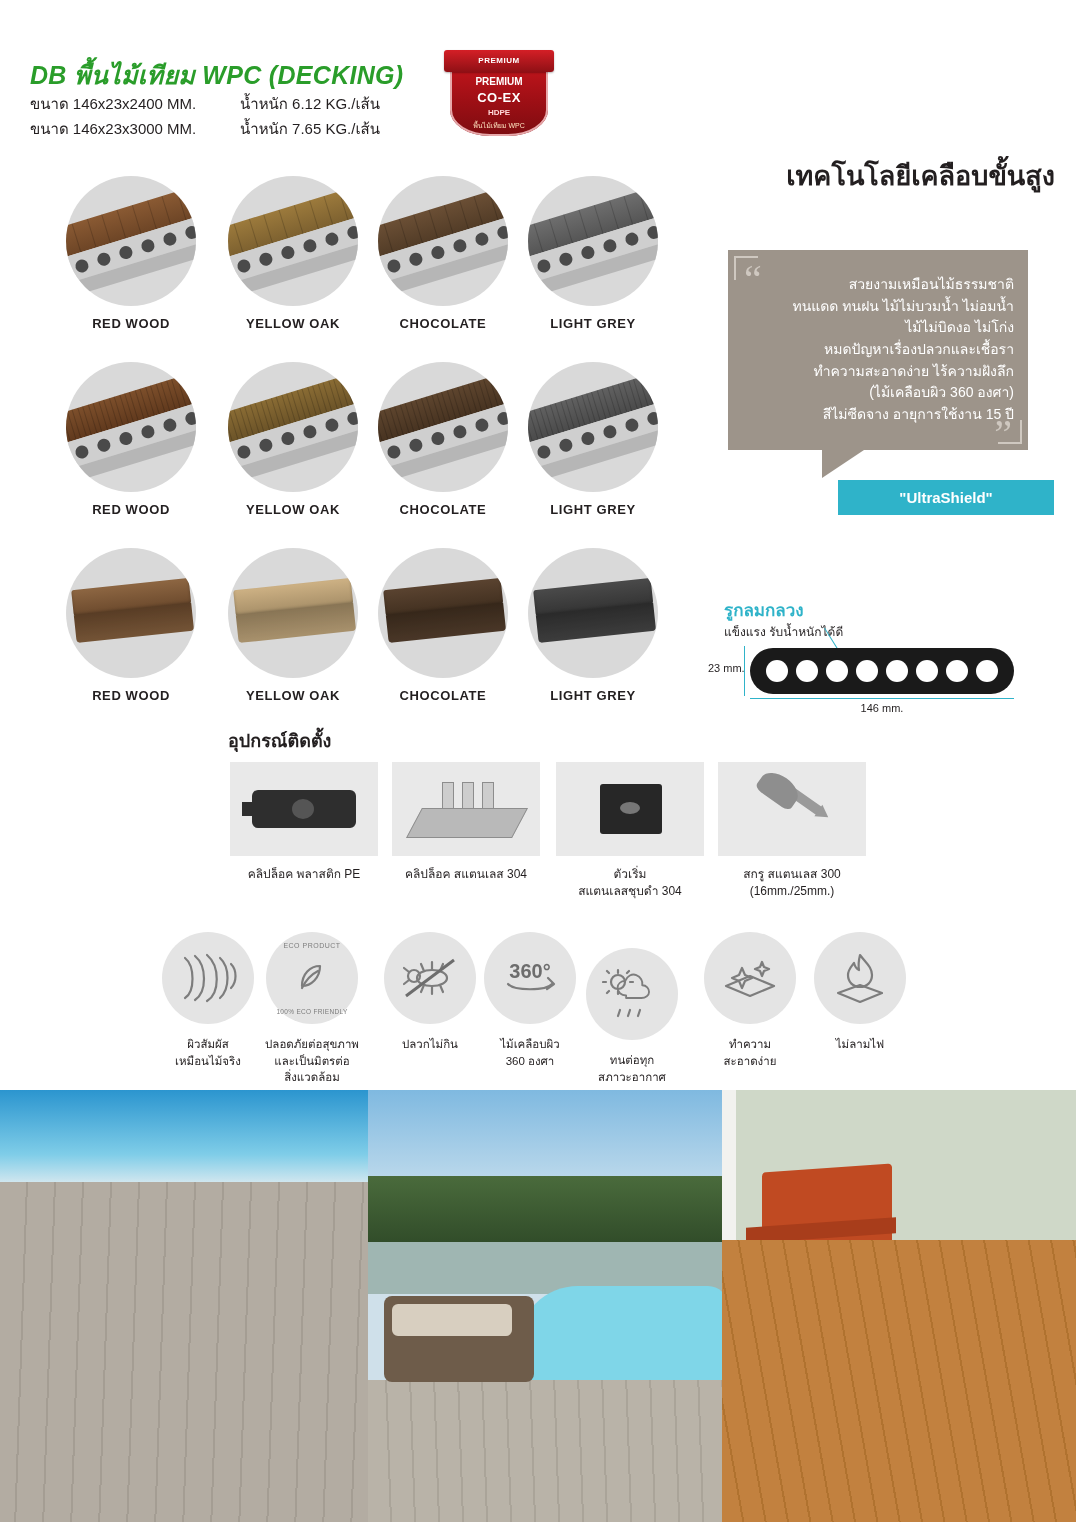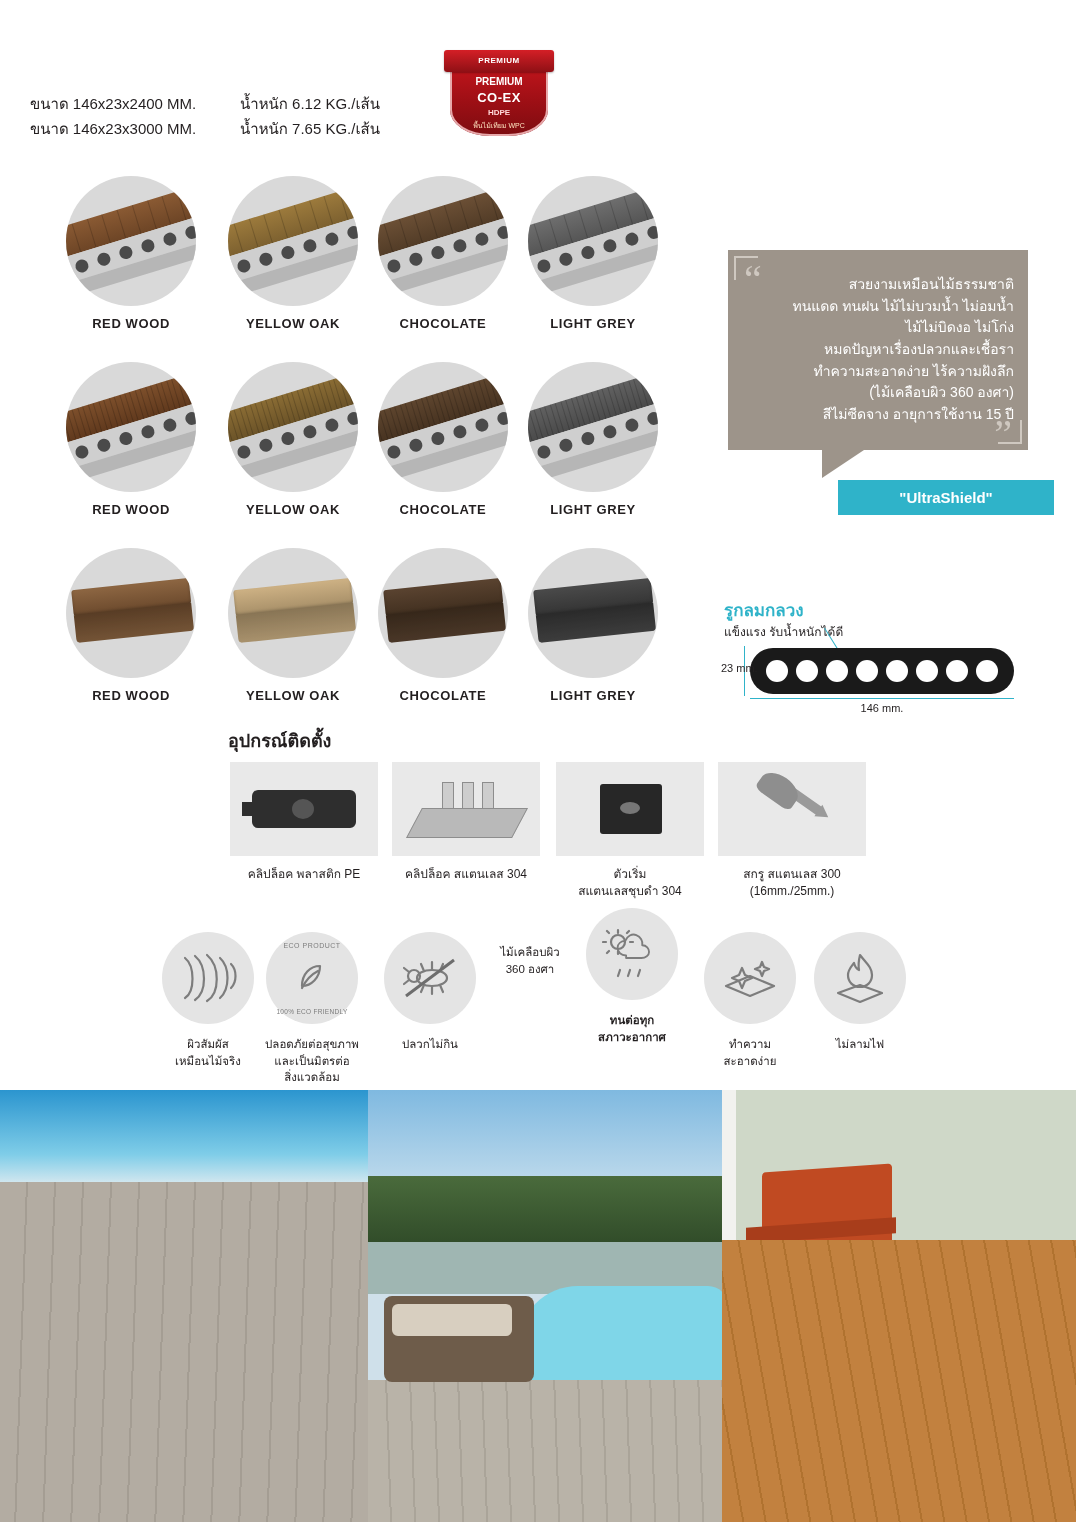--- a/index.html
+++ b/index.html
@@ -155,21 +155,21 @@
   .hollow-sub{
     position:absolute;left:724px;top:622px;font-size:12px;color:#231f20;
   }
   .profile{
     position:absolute;left:750px;top:648px;width:264px;height:46px;
     background:#1a1a1a;border-radius:23px;
     display:flex;align-items:center;justify-content:space-around;
     padding:0 12px;box-sizing:border-box;
   }
   .profile i{width:22px;height:22px;border-radius:50%;background:#fff;display:block;}
-  .dim-23{position:absolute;left:708px;top:662px;font-size:11px;color:#231f20;margin-left:13px;}
+  .dim-23{position:absolute;left:708px;top:662px;font-size:11px;color:#231f20;}
   .dim-146{position:absolute;left:750px;top:702px;width:264px;text-align:center;font-size:11px;}
   .tick-v{position:absolute;left:744px;top:646px;width:1px;height:50px;background:#2fb3c9;}
   .tick-h{position:absolute;left:750px;top:698px;width:264px;height:1px;background:#2fb3c9;}
   .callout-line{position:absolute;left:824px;top:628px;width:1px;height:30px;background:#2fb3c9;transform:rotate(-32deg);transform-origin:top;}
 
   
   .acc-title{position:absolute;left:228px;top:726px;font-size:18px;font-weight:bold;color:#231f20;}
   .acc{position:absolute;width:148px;}
   .acc .box{width:148px;height:94px;background:#e9e9e9;position:relative;overflow:hidden;}
   .acc .cap{margin-top:10px;text-align:center;font-size:12px;line-height:1.4;color:#231f20;}
@@ -221,38 +221,40 @@
   .ph3 .deck{position:absolute;left:0;top:150px;width:354px;height:282px;
     background:repeating-linear-gradient(80deg,#c2813f 0 20px,#b0722f 20px 22px);}
   .ph3 .chair{position:absolute;left:40px;top:78px;width:130px;height:98px;background:#c04a22;border-radius:4px;transform:skewY(-4deg);}
   .ph3 .chair:after{content:"";position:absolute;left:-16px;top:54px;width:150px;height:16px;background:#a83d1b;}
 </style>
 </head>
 <body>
 
 <div class="page">
 
+  <div class="hdr-title">DB พื้นไม้เทียม WPC (DECKING)</div>
   <div class="spec-line spec-1">ขนาด 146x23x2400 MM.</div>
   <div class="spec-line spec-2">ขนาด 146x23x3000 MM.</div>
   <div class="spec-line spec-3">น้ำหนัก 6.12 KG./เส้น</div>
   <div class="spec-line spec-4">น้ำหนัก 7.65 KG./เส้น</div>
 
   <div class="badge">
     <div class="shield"></div>
     <div class="ribbon">
         <span>PREMIUM</span>
       </div>
     <div class="b-l1">PREMIUM</div>
     <div class="b-l2">CO-EX</div>
     <div class="b-l3">HDPE</div>
     <div class="b-l4">พื้นไม้เทียม WPC</div>
   </div>
 
 
   <div class="brand-2">
+    <div>เทคโนโลยีเคลือบขั้นสูง</div>
   </div>
 
   <div id="swatches">
       <div class="swatch" style="left: 66px; top: 176px;">
         <div class="circle">
           <div class="board">
             <div class="face" style="background: linear-gradient(rgb(138, 90, 51), rgb(109, 69, 38));">
               <div class="grooves">
                 <b style="left: 4px;"></b>
                 <b style="left: 19.7778px;"></b>
@@ -706,26 +708,33 @@
             <circle stroke="#7d7d7d" fill="none" stroke-width="2.2" stroke-linecap="round" stroke-linejoin="round" cx="14" cy="24" r="6"></circle>
             <path stroke="#7d7d7d" fill="none" stroke-width="2.2" stroke-linecap="round" stroke-linejoin="round" d="M9 20l-5-4M9 28l-5 4M24 19l-3-7M32 18l0-8M40 19l3-7M24 33l-3 7M32 34l0 8M40 33l3 7"></path>
             <path stroke="#6d6d6d" stroke-width="3" d="M6 44L54 8"></path>
           </svg>
         </div>
         <div class="cap">
           <div>ปลวกไม่กิน</div>
         </div>
       </div>
       <div class="feat" style="left: 470px; top: 932px;">
+        <div class="circ">
+          <svg width="64" height="52" viewBox="0 0 64 52">
+            <text x="32" y="26" text-anchor="middle" font-family="Liberation Sans" font-size="20" font-weight="bold" fill="#6d6d6d">360°</text>
+            <path stroke="#7d7d7d" fill="none" stroke-width="2.2" stroke-linecap="round" stroke-linejoin="round" d="M10 32c6 7 38 7 44 0"></path>
+            <path stroke="#7d7d7d" fill="none" stroke-width="2.2" stroke-linecap="round" stroke-linejoin="round" d="M50 26l6 6-7 5"></path>
+          </svg>
+        </div>
         <div class="cap">
           <div>ไม้เคลือบผิว</div>
           <div>360 องศา</div>
         </div>
       </div>
-      <div class="feat" style="left: 572px; top: 908px; font-weight: bold;">
+      <div class="feat" style="left: 572px; top: 948px;">
         <div class="circ">
           <svg width="60" height="52" viewBox="0 0 60 52">
             <circle stroke="#7d7d7d" fill="none" stroke-width="2.2" stroke-linecap="round" stroke-linejoin="round" cx="16" cy="14" r="7"></circle>
             <path stroke="#7d7d7d" fill="none" stroke-width="2.2" stroke-linecap="round" stroke-linejoin="round" d="M16 2v3M16 23v3M4 14H1M31 14h-3M7 5L5 3M25 5l2-2M7 23l-2 2"></path>
             <path stroke="#7d7d7d" fill="none" stroke-width="2.2" stroke-linecap="round" stroke-linejoin="round" d="M26 30c-6 0-10-4-10-9 0-5 4-8 9-8 2-6 8-9 13-7 5 2 8 7 7 12 5 0 8 4 8 8 0 4-4 7-9 7H26z" transform="translate(2,2) scale(.85)"></path>
             <path stroke="#7d7d7d" fill="none" stroke-width="2.2" stroke-linecap="round" stroke-linejoin="round" d="M18 42l-2 6M28 42l-2 6M38 42l-2 6"></path>
           </svg>
         </div>
         <div class="cap">
           <div>ทนต่อทุก</div>

